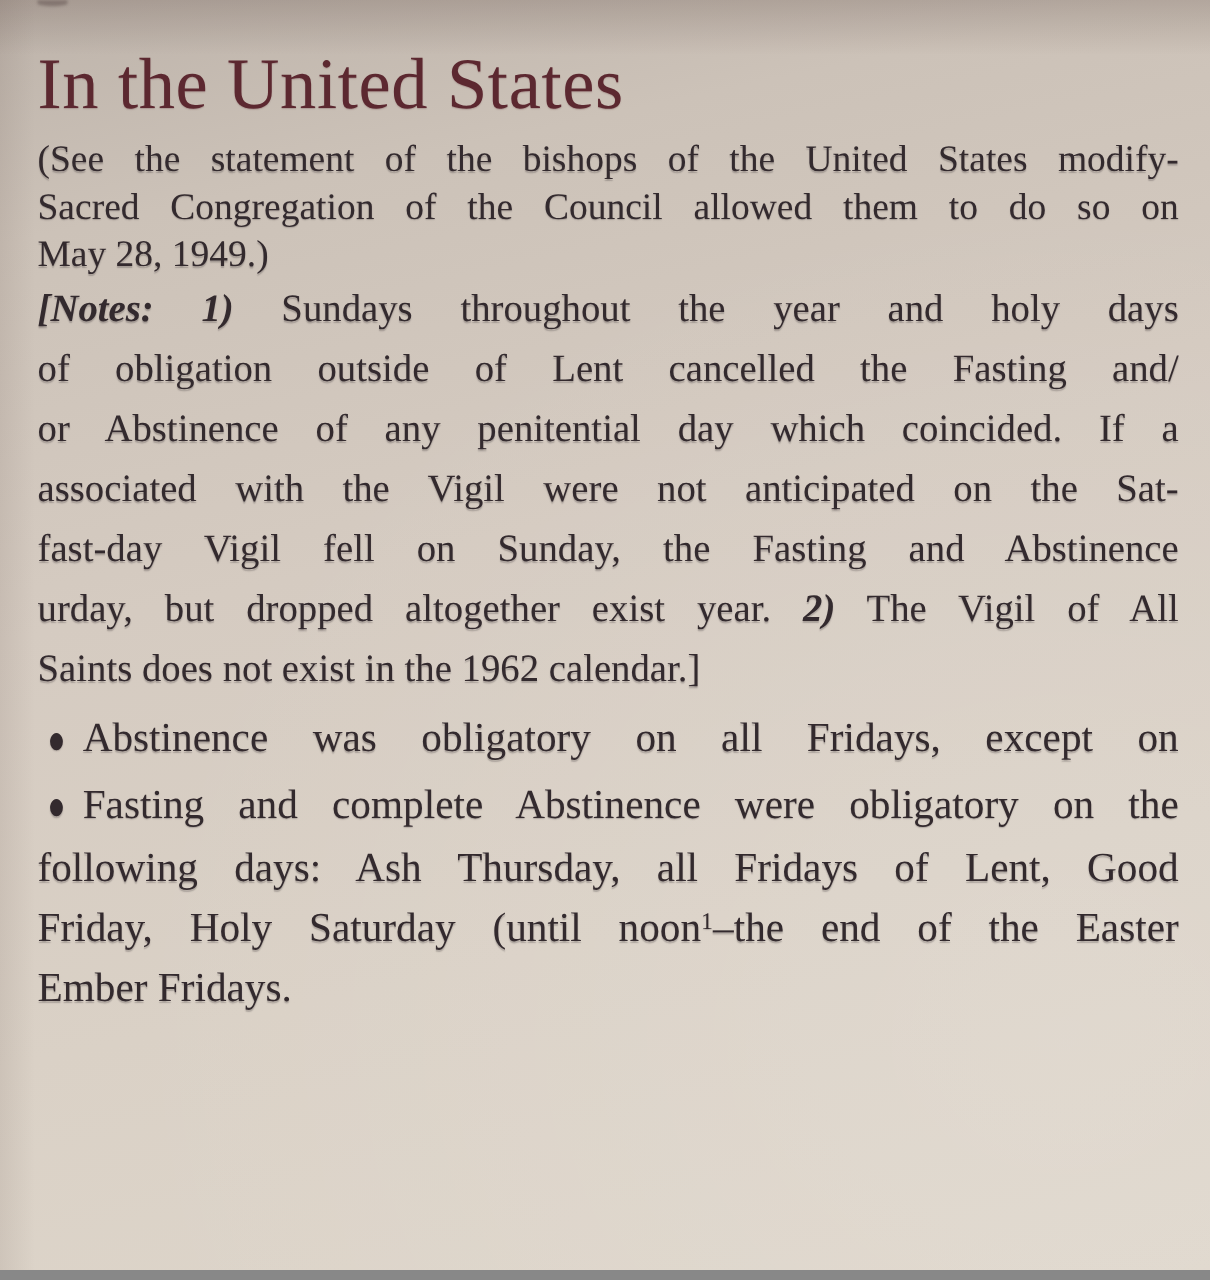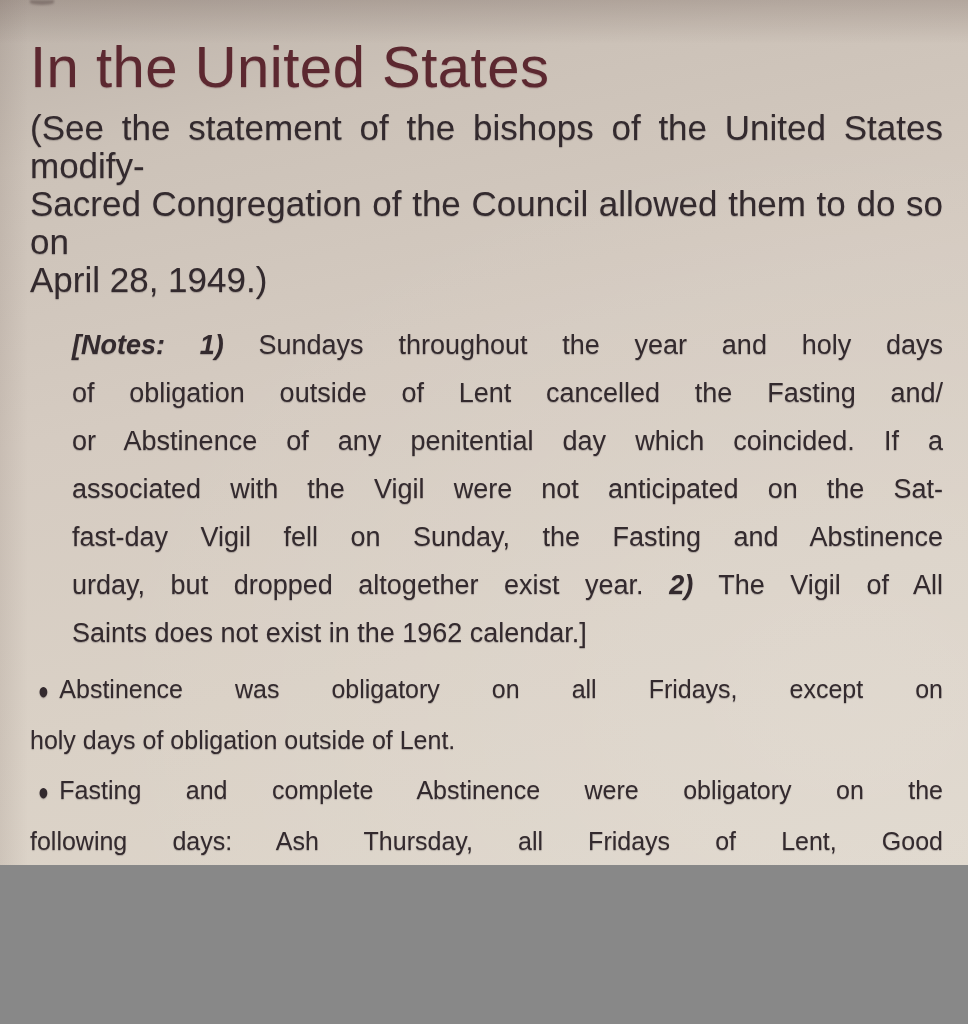--- a/index.html
+++ b/index.html
@@ -3,25 +3,25 @@
 <meta charset="utf-8">
 <style>
   html, body {
     margin: 0;
     padding: 0;
     background: #888;
   }
   .page {
     position: relative;
     width: 968px;
-    height: 865px;
+    height: 1016px;
     overflow: hidden;
     box-sizing: border-box;
     padding: 36px 25px 0 30px;
-    font-family: Liberation Sans, sans-serif;
+    font-family: Liberation Serif, serif;
     color: var(--text-color, #332a2e);
     background:
       radial-gradient(130% 110% at 88% 82%, rgba(255,255,255,0.12), rgba(0,0,0,0) 62%),
       linear-gradient(168deg, #bdb3aa 0%, #ccc2b8 16%, #d5cbc1 42%, #dad1c6 70%, #ded6cb 100%);
   }
   
   .page::before {
     content: "";
     position: absolute;
     left: 0; right: 0; top: 0;
@@ -55,31 +55,29 @@
     font-weight: 400;
     color: var(--heading-color, #5c2830);
     letter-spacing: 0.5px;
     text-shadow: 0 1px 1px rgba(92,40,48,0.25);
   }
   .body-text {
     text-shadow: 0 1px 1px rgba(51,42,46,0.28);
   }
   .para { margin: 0; }
   .para.intro {
-    font-size: 35px;
+    font-size: 30px;
     line-height: 38px;
-    margin-bottom: 22px;
   }
   .para.notes {
-    font-size: 27px;
+    font-size: 31px;
     line-height: 48px;
-    margin-left: 42px;
   }
   .para.bullet {
-    font-size: 25px;
+    font-size: 33px;
     line-height: 48px;
   }
   .para.bullet.first-bullet { margin-top: 8px; }
   .para.bullet + .para.bullet { margin-top: 2px; }
   .line {
     text-align: justify;
     text-align-last: justify;
   }
   .line.last { text-align-last: left; }
   .line.indent { padding-left: 8px; }
@@ -102,34 +100,34 @@
 </head>
 <body>
 
 <div class="page">
   <div class="smudge"></div>
   <h1 class="title">In the United States</h1>
   <div class="body-text">
       <div class="para intro">
         <div class="line"><span>(See the statement of the bishops of the United States modify-</span></div>
         <div class="line"><span>Sacred Congregation of the Council allowed them to do so on</span></div>
-        <div class="line last"><span>April 28, 1949.)</span></div>
+        <div class="line last"><span>May 28, 1949.)</span></div>
       </div>
       <div class="para notes">
         <div class="line"><span class="seg-bi">[Notes: 1)</span><span> Sundays throughout the year and holy days</span></div>
         <div class="line"><span>of obligation outside of Lent cancelled the Fasting and/</span></div>
         <div class="line"><span>or Abstinence of any penitential day which coincided. If a</span></div>
         <div class="line"><span>associated with the Vigil were not anticipated on the Sat-</span></div>
         <div class="line"><span>fast-day Vigil fell on Sunday, the Fasting and Abstinence</span></div>
         <div class="line"><span>urday, but dropped altogether exist year. </span><span class="seg-bi">2)</span><span> The Vigil of All</span></div>
         <div class="line last"><span>Saints does not exist in the 1962 calendar.]</span></div>
       </div>
       <div class="para bullet first-bullet">
         <div class="line indent"><span class="seg-bullet">●</span><span>Abstinence was obligatory on all Fridays, except on</span></div>
-        <div class="line last"><span>holy days of obligation outside of Lent.</span></div>
       </div>
       <div class="para bullet">
         <div class="line indent"><span class="seg-bullet">●</span><span>Fasting and complete Abstinence were obligatory on the</span></div>
         <div class="line"><span>following days: Ash Thursday, all Fridays of Lent, Good</span></div>
+        <div class="line"><span>Friday, Holy Saturday (until noon</span><span class="seg-sup">1</span><span>–the end of the Easter</span></div>
         <div class="line last"><span>Ember Fridays.</span></div>
       </div>
     </div>
 </div>
 
 </body></html>

